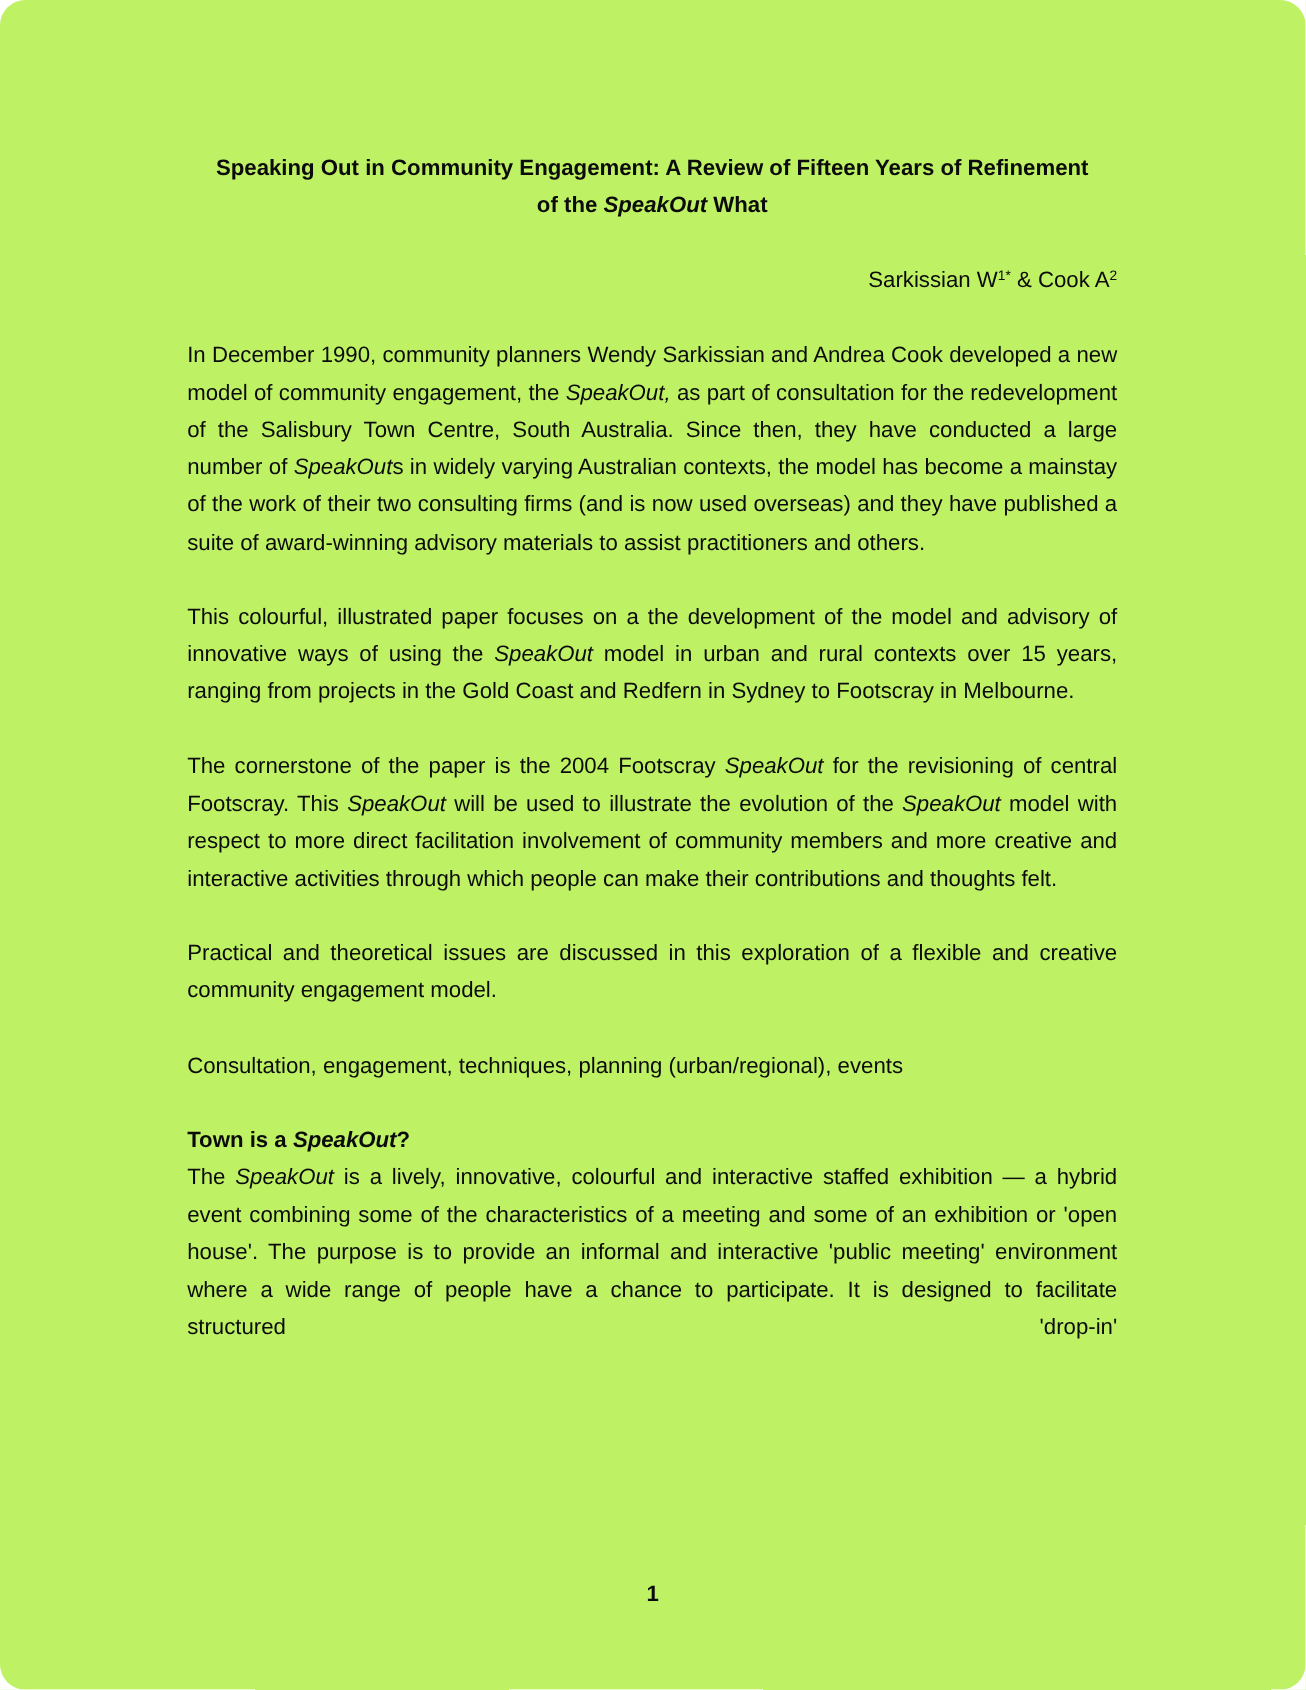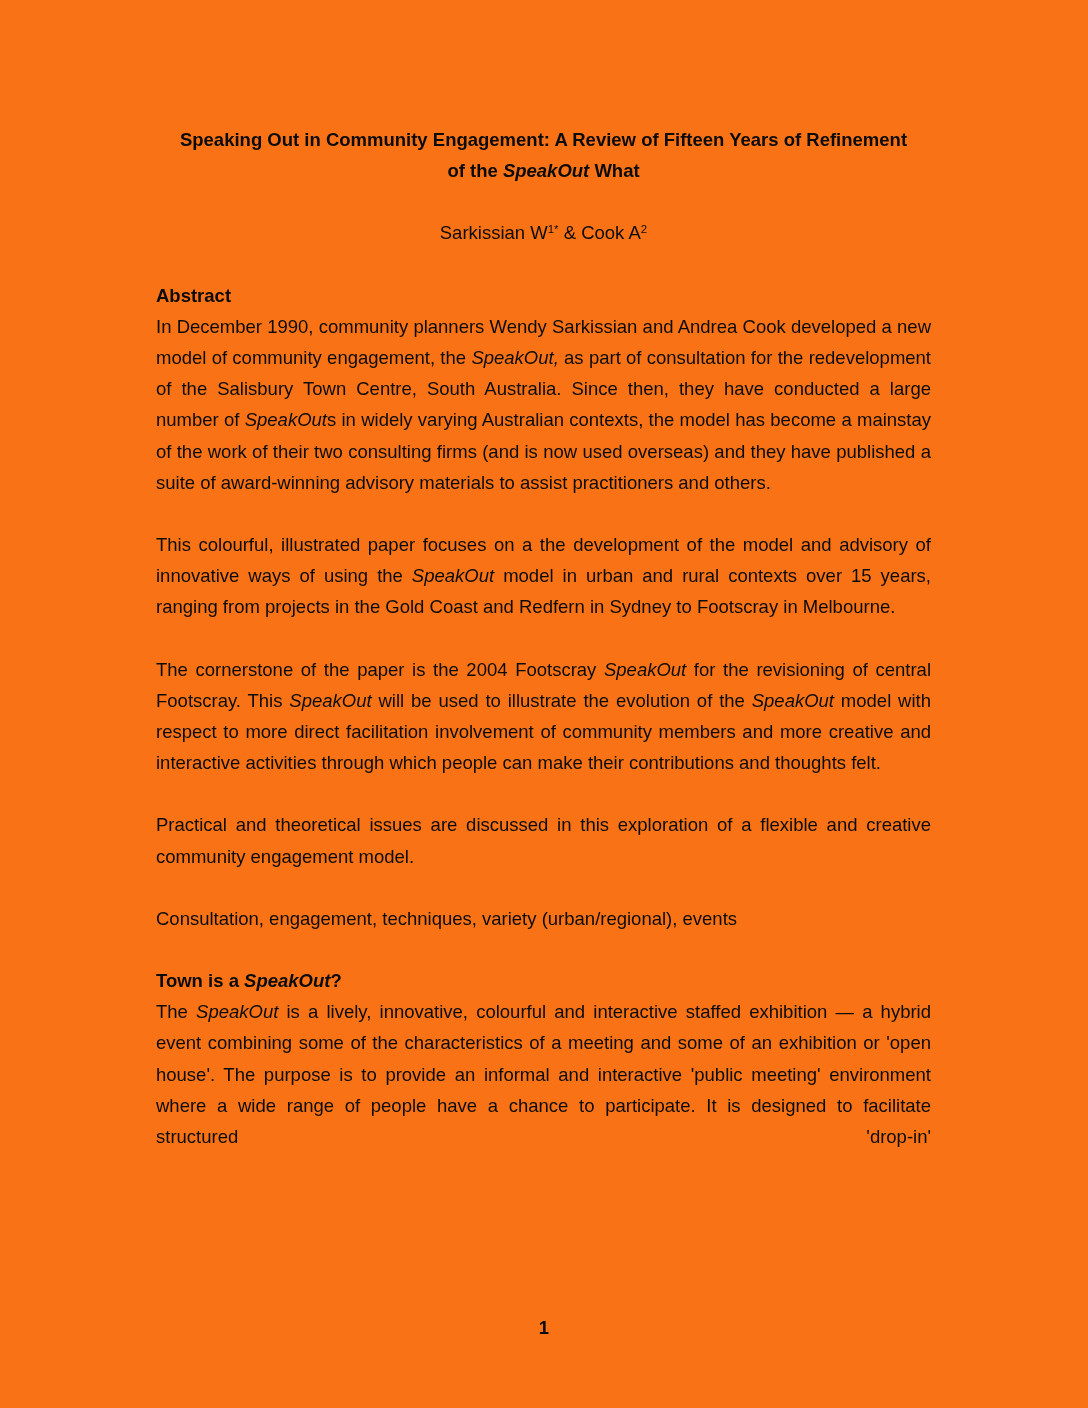--- a/index.html
+++ b/index.html
@@ -4,45 +4,46 @@
 <style>
   html, body {
     margin: 0;
     padding: 0;
     background: #ffffff;
   }
   .page {
     position: relative;
     width: 1088px;
     height: 1408px;
-    background: #f97316;
+    background: #bef264;
     overflow: hidden;
     font-family: "Liberation Sans", "DejaVu Sans", sans-serif;
     font-size: 18.5px;
     line-height: 31.2px;
     color: #0b0b0b;
+    border-radius: 21px;
   }
   .content {
     position: absolute;
     left: 156px;
     right: 157px;
     top: 124px;
   }
   .content p, .content h1, .content h2 {
     margin: 0;
     font-size: 18.5px;
     line-height: 31.2px;
   }
   .title {
     font-weight: bold;
     text-align: center;
     margin-bottom: 31px !important;
   }
   .title .tline1 { white-space: nowrap; }
-  .center { text-align: center; }
+  .center { text-align: right; }
   .authors { margin-bottom: 31px !important; }
   .affiliations { margin-bottom: 31px; }
   .heading {
     font-weight: bold;
     text-align: left;
   }
   .just {
     text-align: justify;
     margin-bottom: 31px !important;
   }
@@ -77,27 +78,26 @@
   <div class="content">
 
     <h1 class="title">
       <div class="tline1">Speaking Out in Community Engagement: A Review of Fifteen Years of Refinement</div>
       <div><span>of the </span><span class="it">SpeakOut</span><span> What</span></div>
     </h1>
 
     <p class="center authors"><span>Sarkissian W</span><sup>1*</sup><span> &amp; Cook A</span><sup>2</sup></p>
 
 
-    <h2 class="heading">Abstract</h2>
     <p class="just"><span>In December 1990, community planners Wendy Sarkissian and Andrea Cook developed a new model of community engagement, the </span><span class="it">SpeakOut,</span><span> as part of consultation for the redevelopment of the Salisbury Town Centre, South Australia. Since then, they have conducted a large number of </span><span class="it">SpeakOut</span><span>s in widely varying Australian contexts, the model has become a mainstay of the work of their two consulting firms (and is now used overseas) and they have published a suite of award-winning advisory materials to assist practitioners and others.</span></p>
     <p class="just"><span>This colourful, illustrated paper focuses on a the development of the model and advisory of innovative ways of using the </span><span class="it">SpeakOut</span><span> model in urban and rural contexts over 15 years, ranging from projects in the Gold Coast and Redfern in Sydney to Footscray in Melbourne.</span></p>
     <p class="just"><span>The cornerstone of the paper is the 2004 Footscray </span><span class="it">SpeakOut</span><span> for the revisioning of central Footscray. This </span><span class="it">SpeakOut</span><span> will be used to illustrate the evolution of the </span><span class="it">SpeakOut</span><span> model with respect to more direct facilitation involvement of community members and more creative and interactive activities through which people can make their contributions and thoughts felt.</span></p>
     <p class="just"><span>Practical and theoretical issues are discussed in this exploration of a flexible and creative community engagement model.</span></p>
 
-    <p class="plain">Consultation, engagement, techniques, variety (urban/regional), events</p>
+    <p class="plain">Consultation, engagement, techniques, planning (urban/regional), events</p>
 
     <h2 class="heading"><span>Town is a </span><span class="it">SpeakOut</span><span>?</span></h2>
     <p class="just-cont"><span>The </span><span class="it">SpeakOut</span><span> is a lively, innovative, colourful and interactive staffed exhibition — a hybrid event combining some of the characteristics of a meeting and some of an exhibition or 'open house'. The purpose is to provide an informal and interactive 'public meeting' environment where a wide range of people have a chance to participate. It is designed to facilitate structured 'drop-in'</span></p>
 
   </div>
 
   <div class="page-number">1</div>
 </div>
 
 </body></html>

